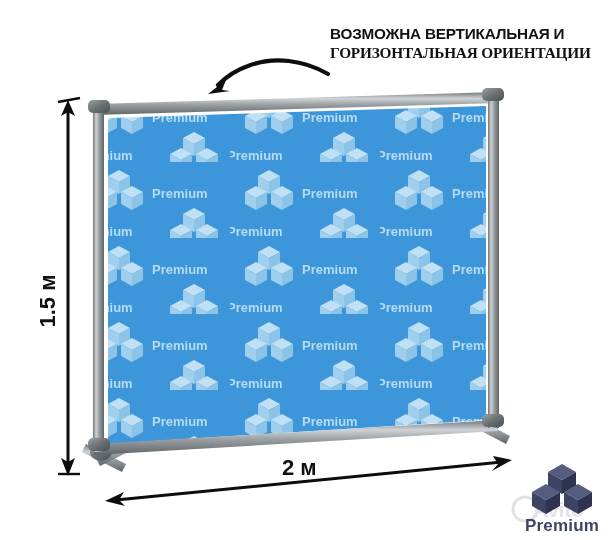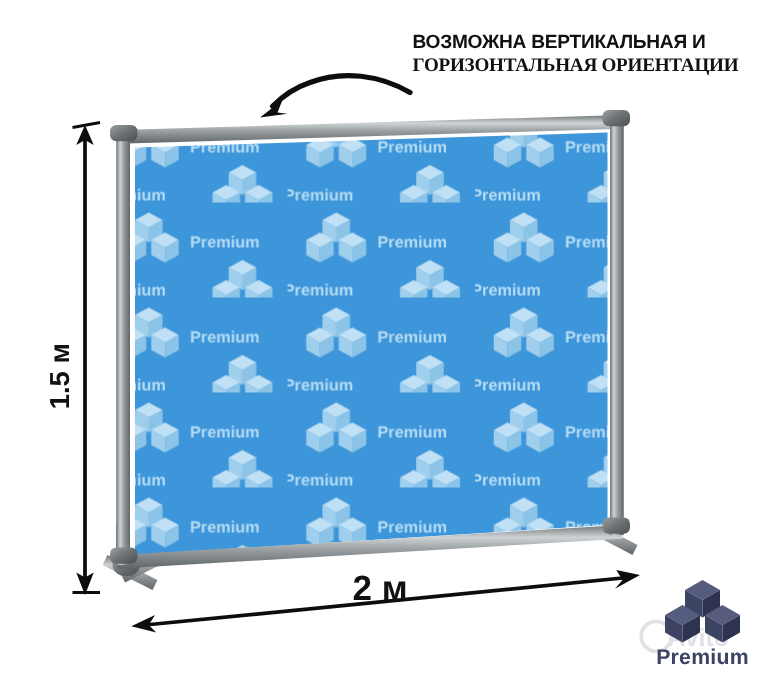--- a/index.html
+++ b/index.html
@@ -41,21 +41,21 @@
     font-size:22px;
     color:#111;
     transform:rotate(-90deg);
     transform-origin:center center;
     white-space:nowrap;
   }
   .dim-h-label{
     position:absolute;
     left:282px; top:455px;
     font-weight:bold;
-    font-size:28px;
+    font-size:22px;
     color:#111;
     white-space:nowrap;
   }
 
   
   .stand{position:absolute;left:80px;top:86px;width:450px;height:390px;}
 
   
   .brand{
     position:absolute;

